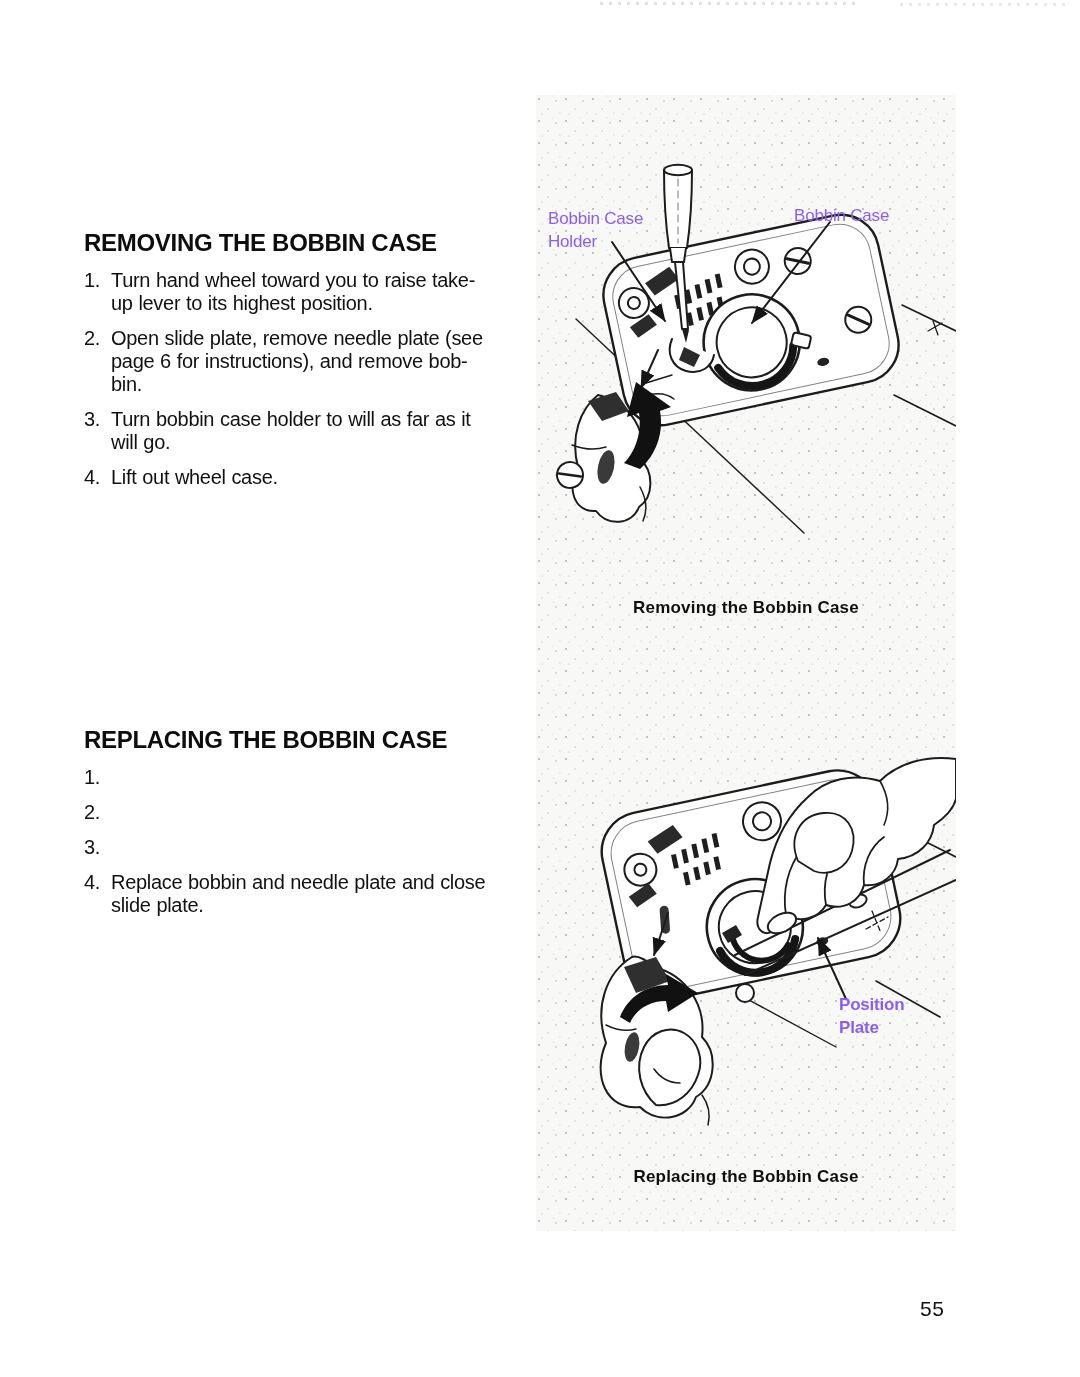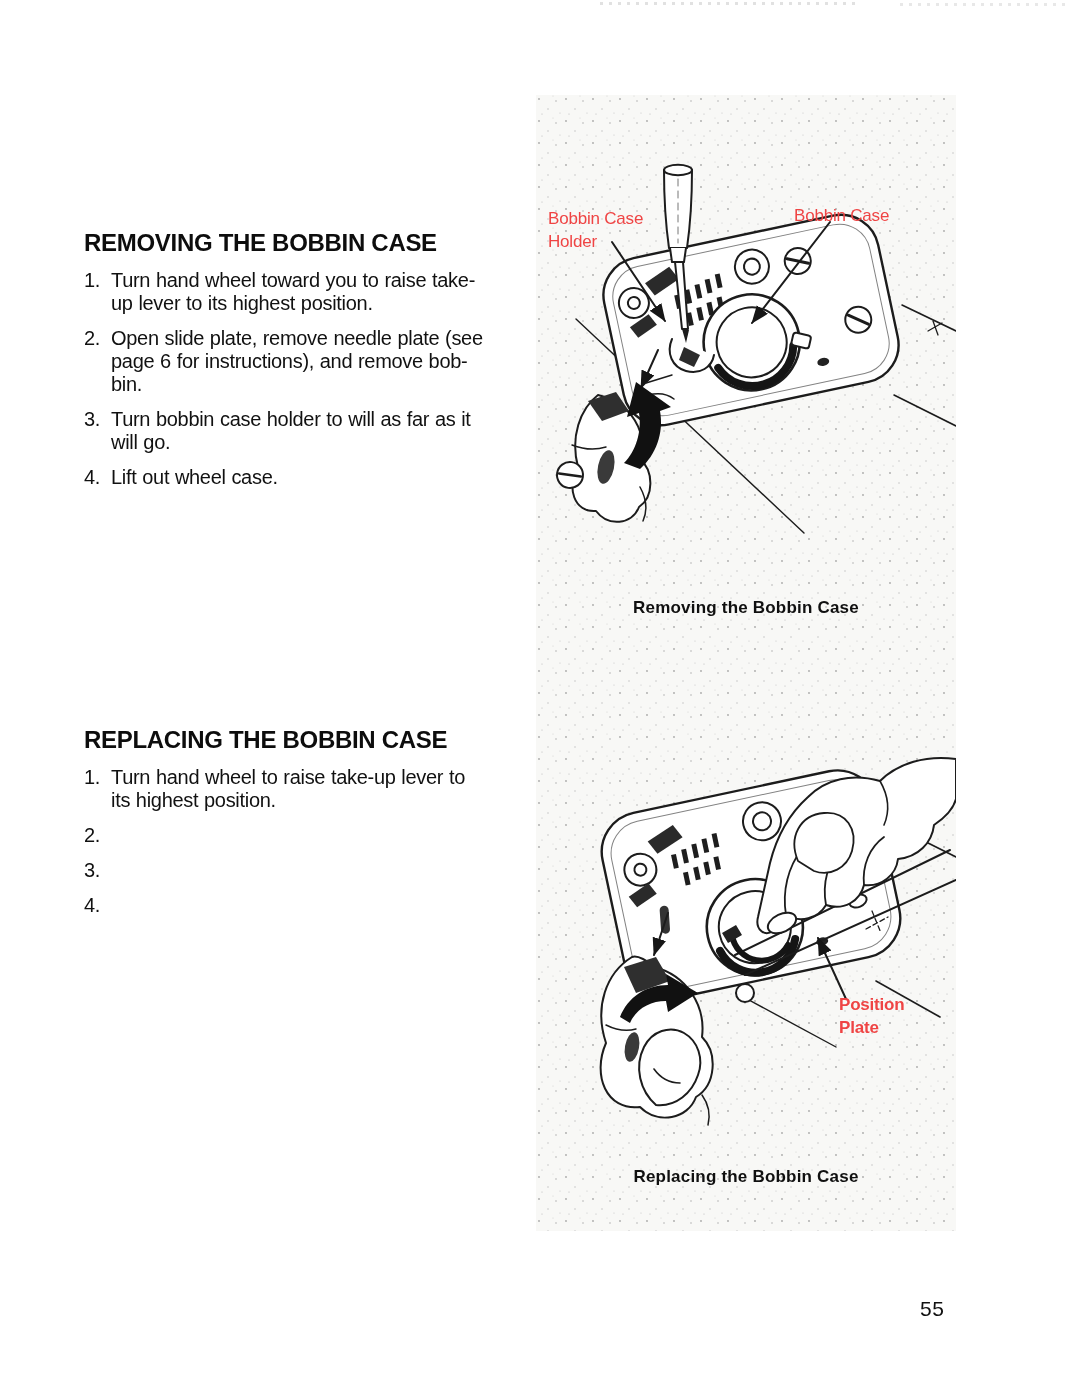--- a/index.html
+++ b/index.html
@@ -26,21 +26,21 @@
   .step{display:flex;align-items:flex-start;margin-top:12px;
     font-size:20px;line-height:23px;letter-spacing:-.3px;word-spacing:.5px;}
   .step:first-child{margin-top:0;}
   .step-num{flex:0 0 27px;width:27px;}
   .step-text{white-space:pre;}
 
   
   .figure-panel{position:absolute;left:536px;top:95px;width:420px;height:1136px;}
   .figure-panel svg{position:absolute;left:0;top:0;}
   .fig-label{
-    position:absolute;font-size:17px;line-height:23px;white-space:pre;color:#ef4444;
+    position:absolute;font-size:17px;line-height:23px;white-space:pre;color:#8b5cf6;
     letter-spacing:-.2px;
   }
   .label-holder{left:12px;top:112px;}
   .label-case{left:258px;top:109px;}
   .label-position{left:303px;top:898px;font-weight:bold;}
   .fig-caption{
     position:absolute;left:0;width:420px;text-align:center;
     font-size:17px;font-weight:700;letter-spacing:.2px;color:#101010;
   }
   .caption-removing{top:503px;}
@@ -80,31 +80,31 @@
         <span class="step-text">Lift out wheel case.</span>
       </li>
     </ol>
   </section>
 
   <section class="section sec-replacing">
     <h2 class="heading">REPLACING THE BOBBIN CASE</h2>
     <ol class="steps">
       <li class="step">
         <span class="step-num">1.</span>
-        <span class="step-text">Turn hand wheel to raise take-up lever to
-its highest position.</span>
       </li>
       <li class="step">
         <span class="step-num">2.</span>
       </li>
       <li class="step">
         <span class="step-num">3.</span>
       </li>
       <li class="step">
         <span class="step-num">4.</span>
+        <span class="step-text">Replace bobbin and needle plate and close
+slide plate.</span>
       </li>
     </ol>
   </section>
 
   <div class="figure-panel">
 
     <svg width="420" height="1136" viewBox="0 0 420 1136">
       <defs>
         <pattern id="speckle" width="27" height="22" patternUnits="userSpaceOnUse">
           <rect width="27" height="22" fill="#f8f8f6"></rect>

